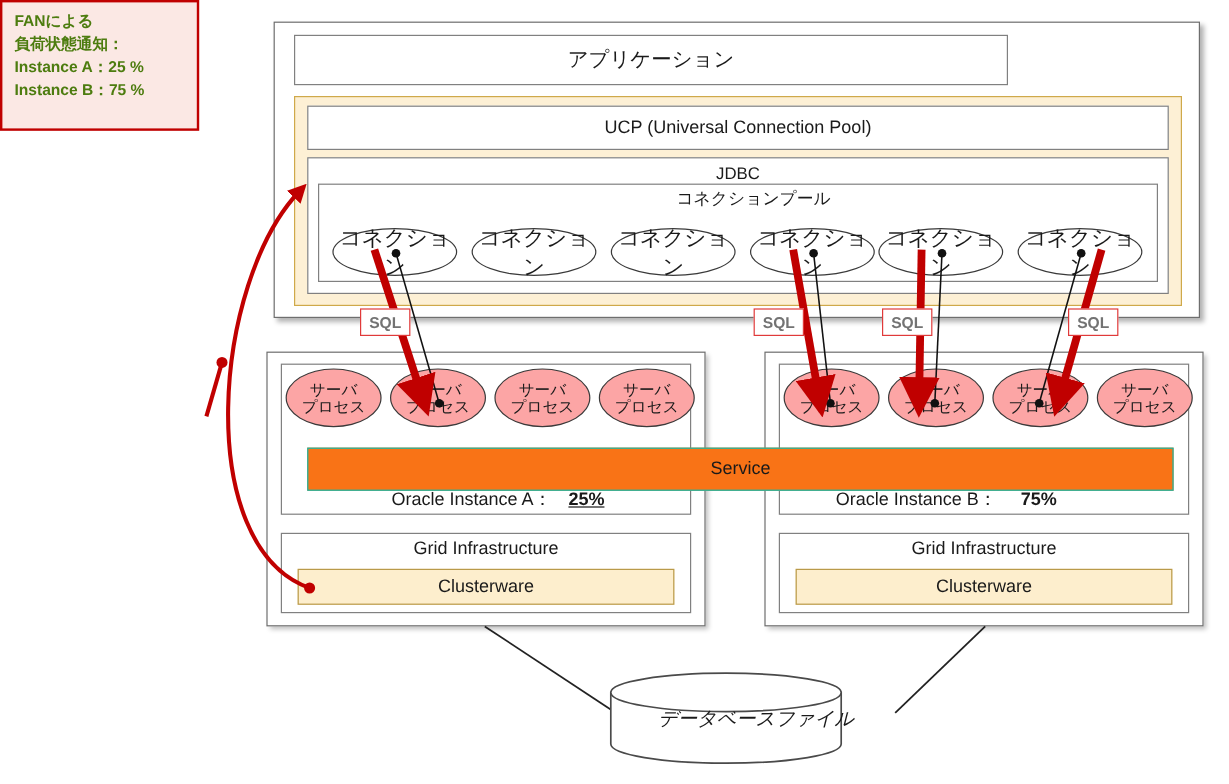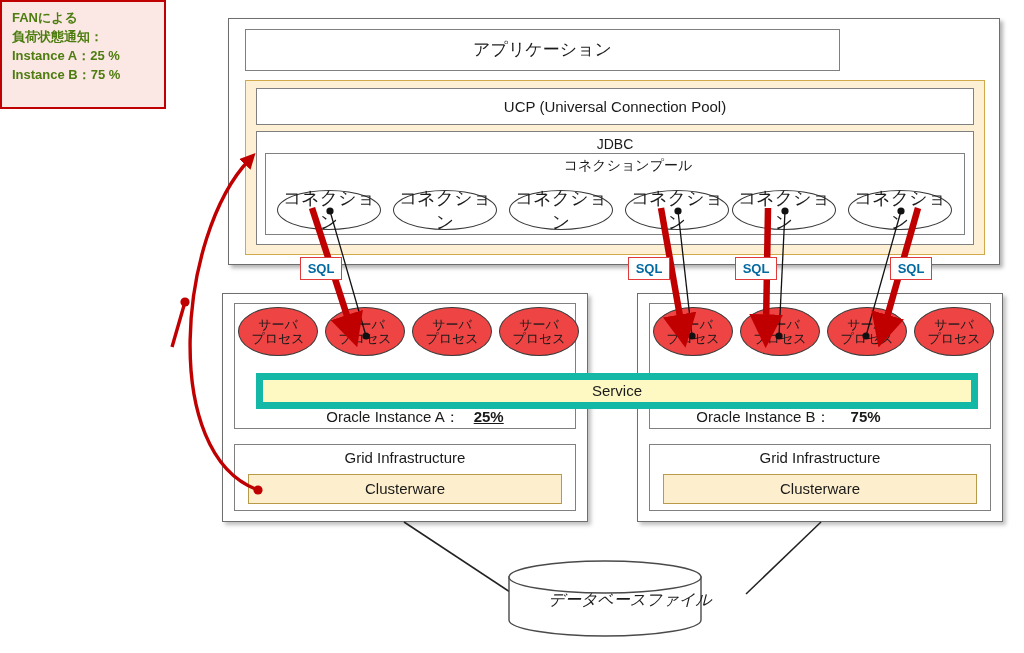--- a/index.html
+++ b/index.html
@@ -19,52 +19,52 @@
      background:#fdf0d5;}
   #ucp-box{left:256px;top:88px;width:718px;height:37px;border:1px solid #808080;font-size:15px;background:#fff;}
   #jdbc-box{left:256px;top:131px;width:718px;height:114px;border:1px solid #808080;background:#fff;}
   #jdbc-label{left:256px;top:134px;width:718px;height:20px;font-size:14px;}
   #pool-box{left:265px;top:153px;width:700px;height:82px;border:1px solid #808080;background:#fff;}
   #pool-label{left:265px;top:156px;width:700px;height:19px;font-size:14px;margin-left:13px;}
 
   .conn{position:absolute;width:102px;height:38px;border:1px solid #3a3a3a;border-radius:50%;
         background:#fff;font-size:18px;}
   .sproc{position:absolute;width:78px;height:47px;border:1px solid #3a3a3a;border-radius:50%;
-        background:#ef4444;font-size:13px;line-height:1.05;}
+        background:#fca5a5;font-size:13px;line-height:1.05;}
 
   
   #inst-a-container{left:222px;top:293px;width:366px;height:229px;border:1.5px solid #6e6e6e;
      background:#fff;box-shadow:3px 3px 4px rgba(0,0,0,0.25);}
   #inst-b-container{left:637px;top:293px;width:366px;height:229px;border:1.5px solid #6e6e6e;
      background:#fff;box-shadow:3px 3px 4px rgba(0,0,0,0.25);}
   #inst-a-inner{left:234px;top:303px;width:342px;height:126px;border:1px solid #808080;}
   #inst-b-inner{left:649px;top:303px;width:342px;height:126px;border:1px solid #808080;}
   #inst-a-label{left:244px;top:405px;width:342px;height:24px;font-size:15px;}
   #inst-b-label{left:649px;top:405px;width:279px;height:24px;font-size:15px;}
 
-  #service-box{left:256px;top:373px;width:722px;height:36px;border:7px solid #14b8a6;
-     background:#fef9c3;font-size:15px;z-index:6;}
+  #service-box{left:256px;top:373px;width:722px;height:36px;border:1px solid #14b8a6;
+     background:#f97316;font-size:15px;z-index:6;}
 
   #grid-a{left:234px;top:444px;width:342px;height:67px;border:1px solid #808080;background:#fff;}
   #grid-b{left:649px;top:444px;width:342px;height:67px;border:1px solid #808080;background:#fff;}
   #grid-a-label{left:234px;top:448px;width:342px;height:20px;font-size:15px;}
   #grid-b-label{left:649px;top:448px;width:342px;height:20px;font-size:15px;}
   #clusterware-a{left:248px;top:474px;width:314px;height:30px;border:1px solid #b99a49;
      background:#fdeecd;font-size:15px;}
   #clusterware-b{left:663px;top:474px;width:314px;height:30px;border:1px solid #b99a49;
      background:#fdeecd;font-size:15px;}
 
   
   #fan-callout{left:18px;top:336px;width:152px;height:98px;border:2.5px solid #c00000;
      background:#fbe8e4;color:#4d7c0f;font-size:13px;font-weight:bold;
      display:block;padding:7px 0 0 10px;line-height:1.45;}
   #fan-callout div{white-space:nowrap;}
 
   .sqltag{position:absolute;width:40px;height:21px;border:1px solid #e03a3a;background:#fff;
-     color:#0369a1;font-size:13px;font-weight:bold;z-index:7;}
+     color:#737373;font-size:13px;font-weight:bold;z-index:7;}
 
   #db-label{left:505px;top:588px;width:250px;height:24px;font-size:16px;z-index:5;font-style:italic;}
 
   svg.ov{position:absolute;left:0;top:0;width:1024px;height:653px;pointer-events:none;}
   #svg-under{z-index:2;}
   #svg-over{z-index:5;}
 </style>
 </head>
 <body>
 

